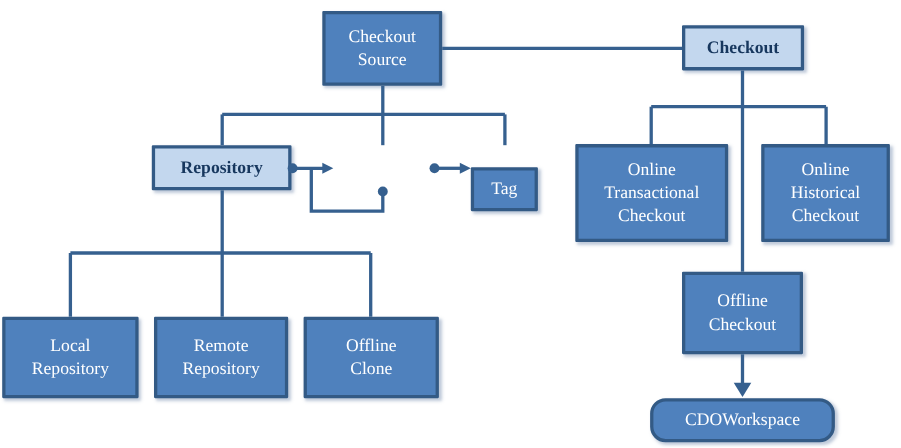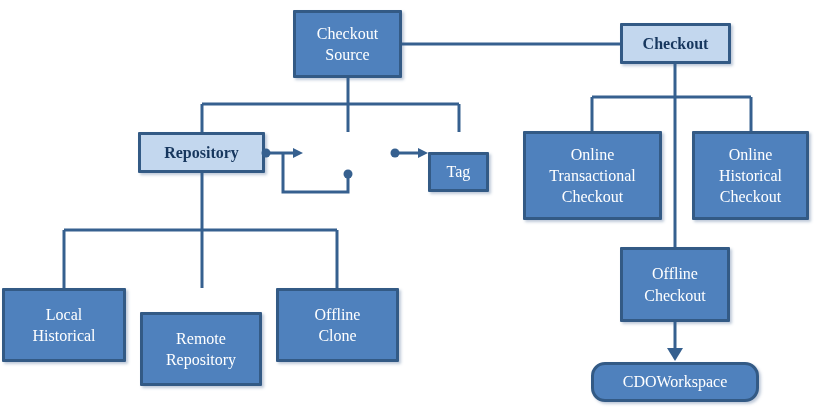--- a/index.html
+++ b/index.html
@@ -76,23 +76,23 @@
   <div class="node dark" style="left:692px; top:131px; width:117px; height:89px;">Online
 Historical
 Checkout</div>
 
   <div class="node dark" style="left:620px; top:247px; width:110px; height:75px;">Offline
 Checkout</div>
 
   <div class="node dark" style="left:591px; top:362px; width:168px; height:40px;border-radius:14px;">CDOWorkspace</div>
 
   <div class="node dark" style="left:2px;   top:288px; width:124px; height:74px;">Local
-Historical</div>
+Repository</div>
 
-  <div class="node dark" style="left:140px; top:288px; width:122px; height:74px;margin-top:24px;">Remote
+  <div class="node dark" style="left:140px; top:288px; width:122px; height:74px;">Remote
 Repository</div>
 
   <div class="node dark" style="left:276px; top:288px; width:123px; height:74px;">Offline
 Clone</div>
 
   <svg class="wires" width="819" height="407" viewBox="0 0 819 407">
 
     <g>
       <path class="ln" d="M402 44 H620"></path>
     </g>

